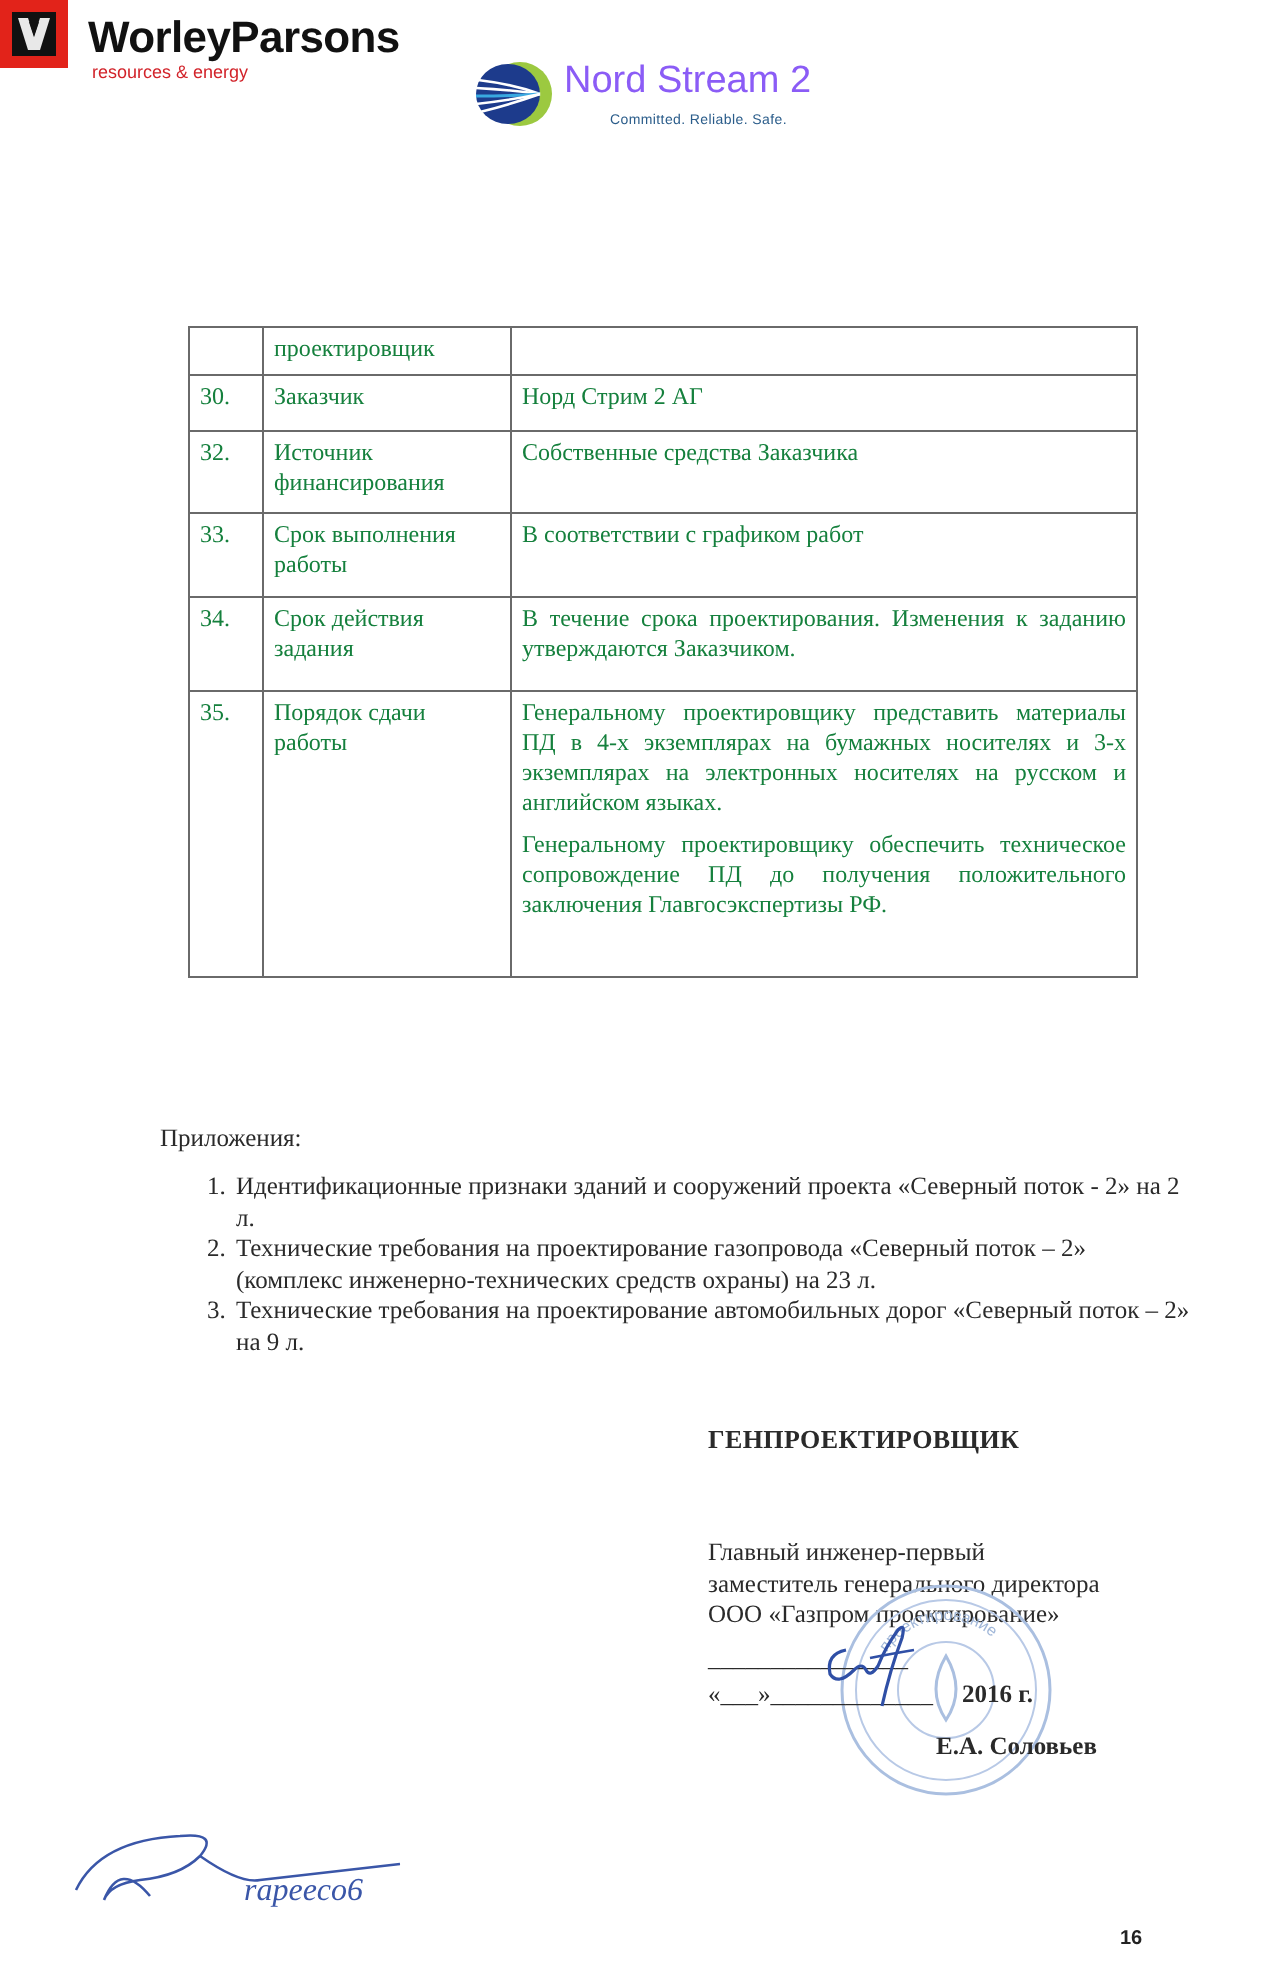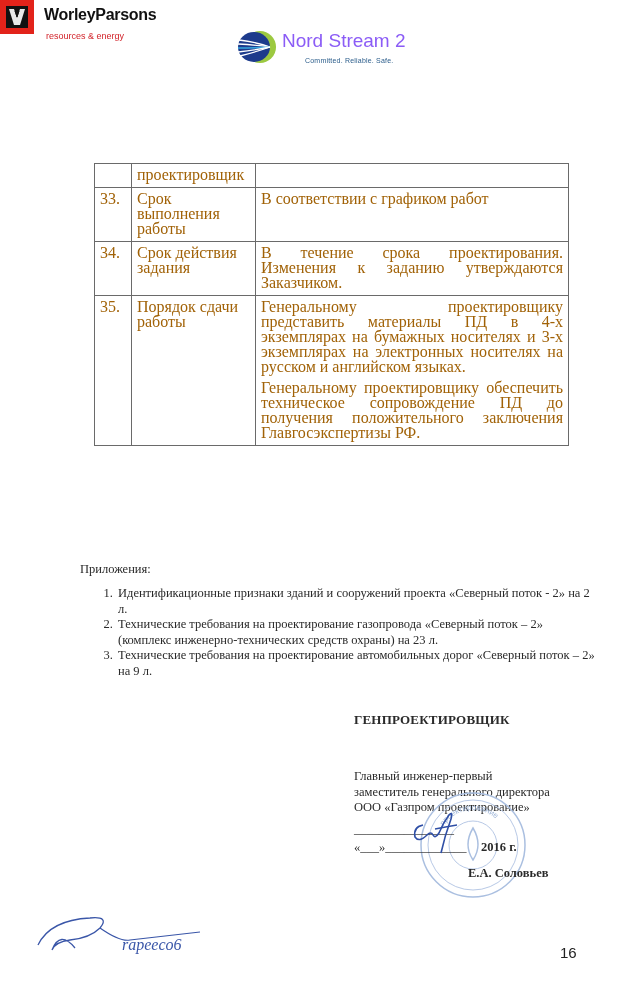--- a/index.html
+++ b/index.html
@@ -5,32 +5,32 @@
   html, body { margin: 0; padding: 0; }
   body {
     width: 633px; height: 985px; background: #ffffff; position: relative; overflow: hidden;
     font-family: "Liberation Serif", "DejaVu Serif", serif; color: #2a2a2a;
   }
   .abs { position: absolute; }
 
   
   .wp-mark { left: 0; top: 0; width: 34px; height: 34px; background: #e2231a; }
   .wp-mark .inner { position: absolute; left: 6px; top: 6px; width: 22px; height: 22px; background: #111; }
-  .wp-name { left: 44px; top: 6px; font-family: "Liberation Sans", "DejaVu Sans", sans-serif; font-weight: bold; font-size: 16px; color: #111; letter-spacing: -0.3px; }
+  .wp-name { left: 44px; top: 6px; font-family: "Liberation Sans", "DejaVu Sans", sans-serif; font-weight: bold; font-size: 22px; color: #111; letter-spacing: -0.3px; }
   .wp-tag { left: 46px; top: 31px; font-family: "Liberation Sans", "DejaVu Sans", sans-serif; font-size: 9px; color: #d2232a; }
 
   
   .ns-globe { left: 236px; top: 30px; width: 42px; height: 34px; }
   .ns-name { left: 282px; top: 30px; font-family: "Liberation Sans", "DejaVu Sans", sans-serif; font-size: 19px; color: #8b5cf6; }
   .ns-tag { left: 305px; top: 57px; font-family: "Liberation Sans", "DejaVu Sans", sans-serif; font-size: 7px; color: #2a5c8a; letter-spacing: 0.2px; }
 
   
   table.req {
     position: absolute; left: 94px; top: 163px; width: 475px;
-    border-collapse: collapse; font-size: 16px; line-height: 15px; color: #a16207;
+    border-collapse: collapse; font-size: 12px; line-height: 15px; color: #15803d;
   }
   table.req td { border: 1px solid #6a6a6a; vertical-align: top; padding: 3px 5px 5px 5px; }
   td.num { width: 26px; text-align: left; }
   td.label { width: 113px; }
   td.value { text-align: justify; }
   td.value p { margin: 0 0 6px 0; text-align: justify; }
   td.value p:last-child { margin-bottom: 0; }
 
   
   .app-title { left: 80px; top: 562px; font-size: 12.5px; }
@@ -40,21 +40,21 @@
   
   .sig-title { left: 354px; top: 712px; font-weight: bold; font-size: 13px; letter-spacing: 0.2px; }
   .sig-pos { left: 354px; top: 745px; width: 200px; font-size: 12.5px; line-height: 15.5px; margin-top: 24px; }
   .sig-line1 { left: 354px; top: 822px; font-size: 12.5px; }
   .sig-line2 { left: 354px; top: 840px; font-size: 12.5px; }
   .sig-name { left: 468px; top: 822px; font-weight: bold; font-size: 12.5px; margin-top: 44px; }
   .sig-year { left: 481px; top: 840px; font-weight: bold; font-size: 12.5px; }
   .stamp { left: 418px; top: 790px; width: 110px; height: 110px; }
   .sign1 { left: 405px; top: 805px; width: 60px; height: 50px; }
 
-  .page-num { left: 560px; top: 944px; font-family: "Liberation Sans", "DejaVu Sans", sans-serif; font-size: 15px; color: #222; }
+  .page-num { left: 560px; top: 964px; font-family: "Liberation Sans", "DejaVu Sans", sans-serif; font-size: 10px; color: #222; font-weight: bold; }
   .sign2 { left: 30px; top: 910px; width: 200px; height: 50px; }
 </style>
 </head>
 <body>
 
 <div class="abs wp-mark">
   <div class="inner"></div>
   <svg class="abs" style="left:6px;top:6px" width="22" height="22" viewBox="0 0 22 22">
     <path d="M3 3 L8 3 L11 12 L14 3 L19 3 L14 19 L8 19 Z" fill="#e8e8e8"></path>
     <path d="M9 5 L11 11 L13 5" stroke="#111" stroke-width="1" fill="none"></path>
@@ -75,20 +75,34 @@
 <div class="abs ns-name">Nord Stream 2</div>
 <div class="abs ns-tag">Committed. Reliable. Safe.</div>
 
 <table class="req">
   <tbody>
       <tr style="height:21px">
     <td class="num"></td>
     <td class="label">проектировщик</td>
     <td class="value">
           <p></p>
+        </td>
+  </tr>
+  <tr style="height:28px">
+    <td class="num">30.</td>
+    <td class="label">Заказчик</td>
+    <td class="value">
+          <p>Норд Стрим 2 АГ</p>
+        </td>
+  </tr>
+  <tr style="height:41px">
+    <td class="num">32.</td>
+    <td class="label">Источник финансирования</td>
+    <td class="value">
+          <p>Собственные средства Заказчика</p>
         </td>
   </tr>
   <tr style="height:42px">
     <td class="num">33.</td>
     <td class="label">Срок выполнения работы</td>
     <td class="value">
           <p>В соответствии с графиком работ</p>
         </td>
   </tr>
   <tr style="height:47px">

